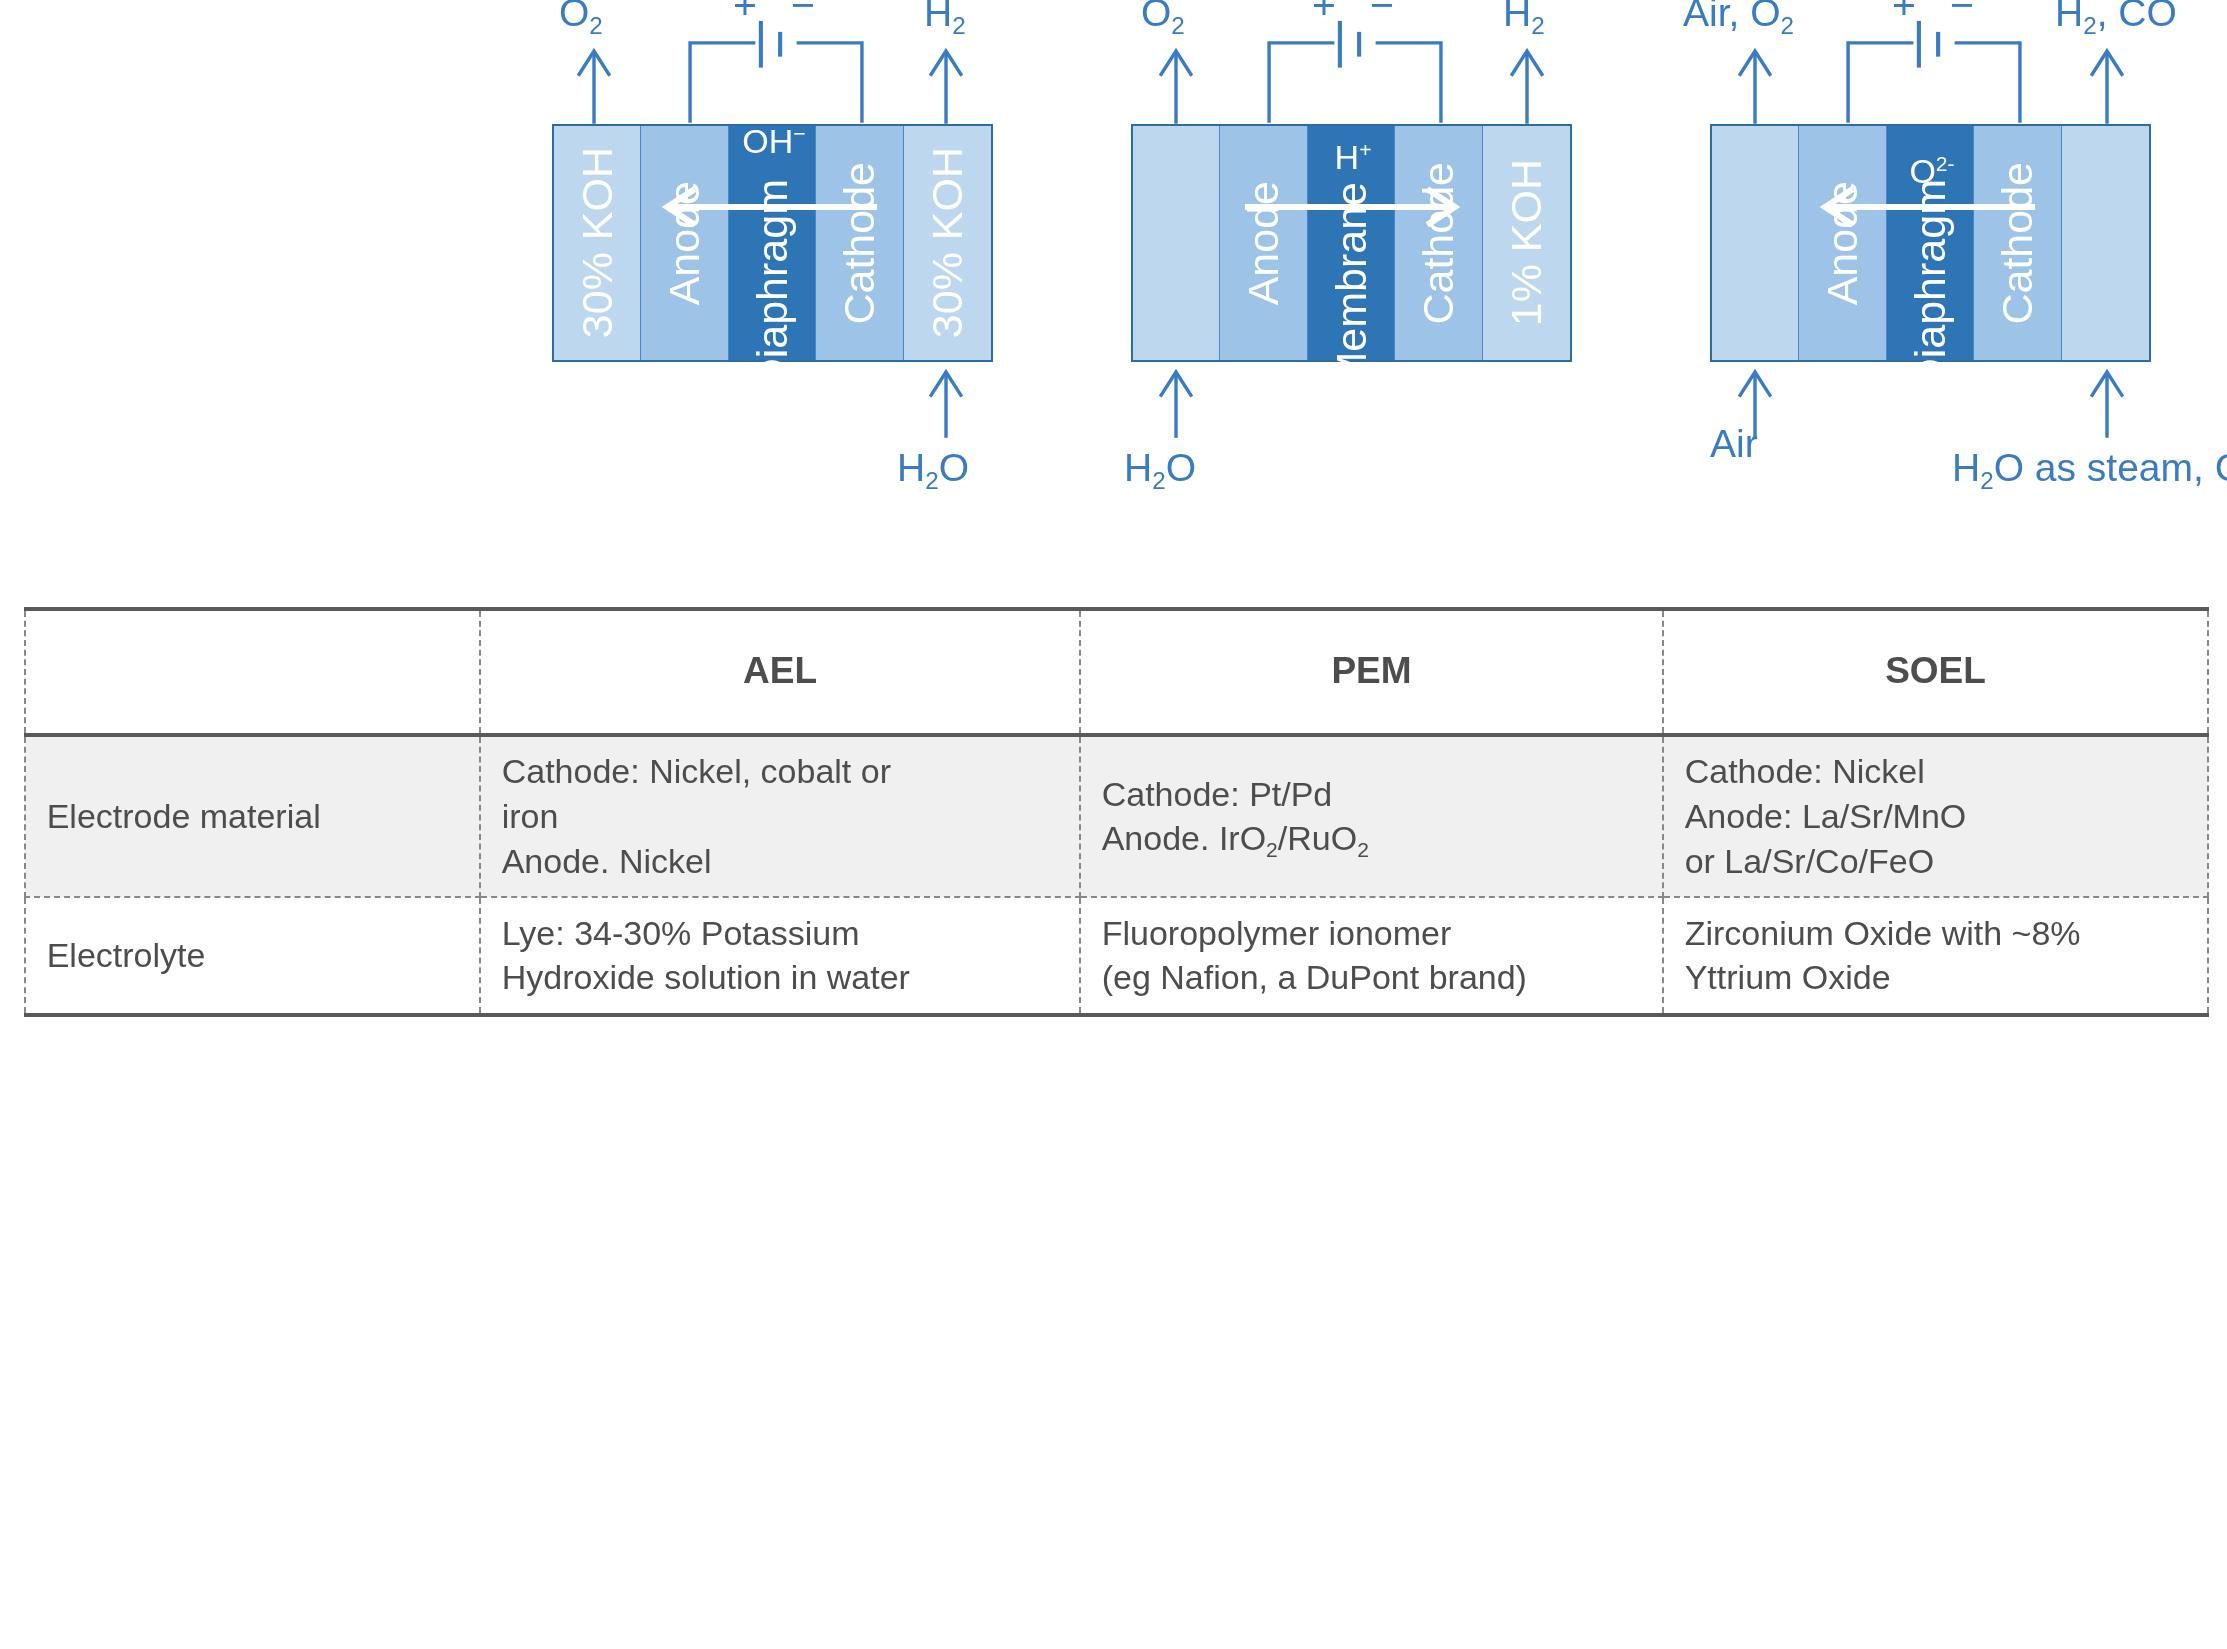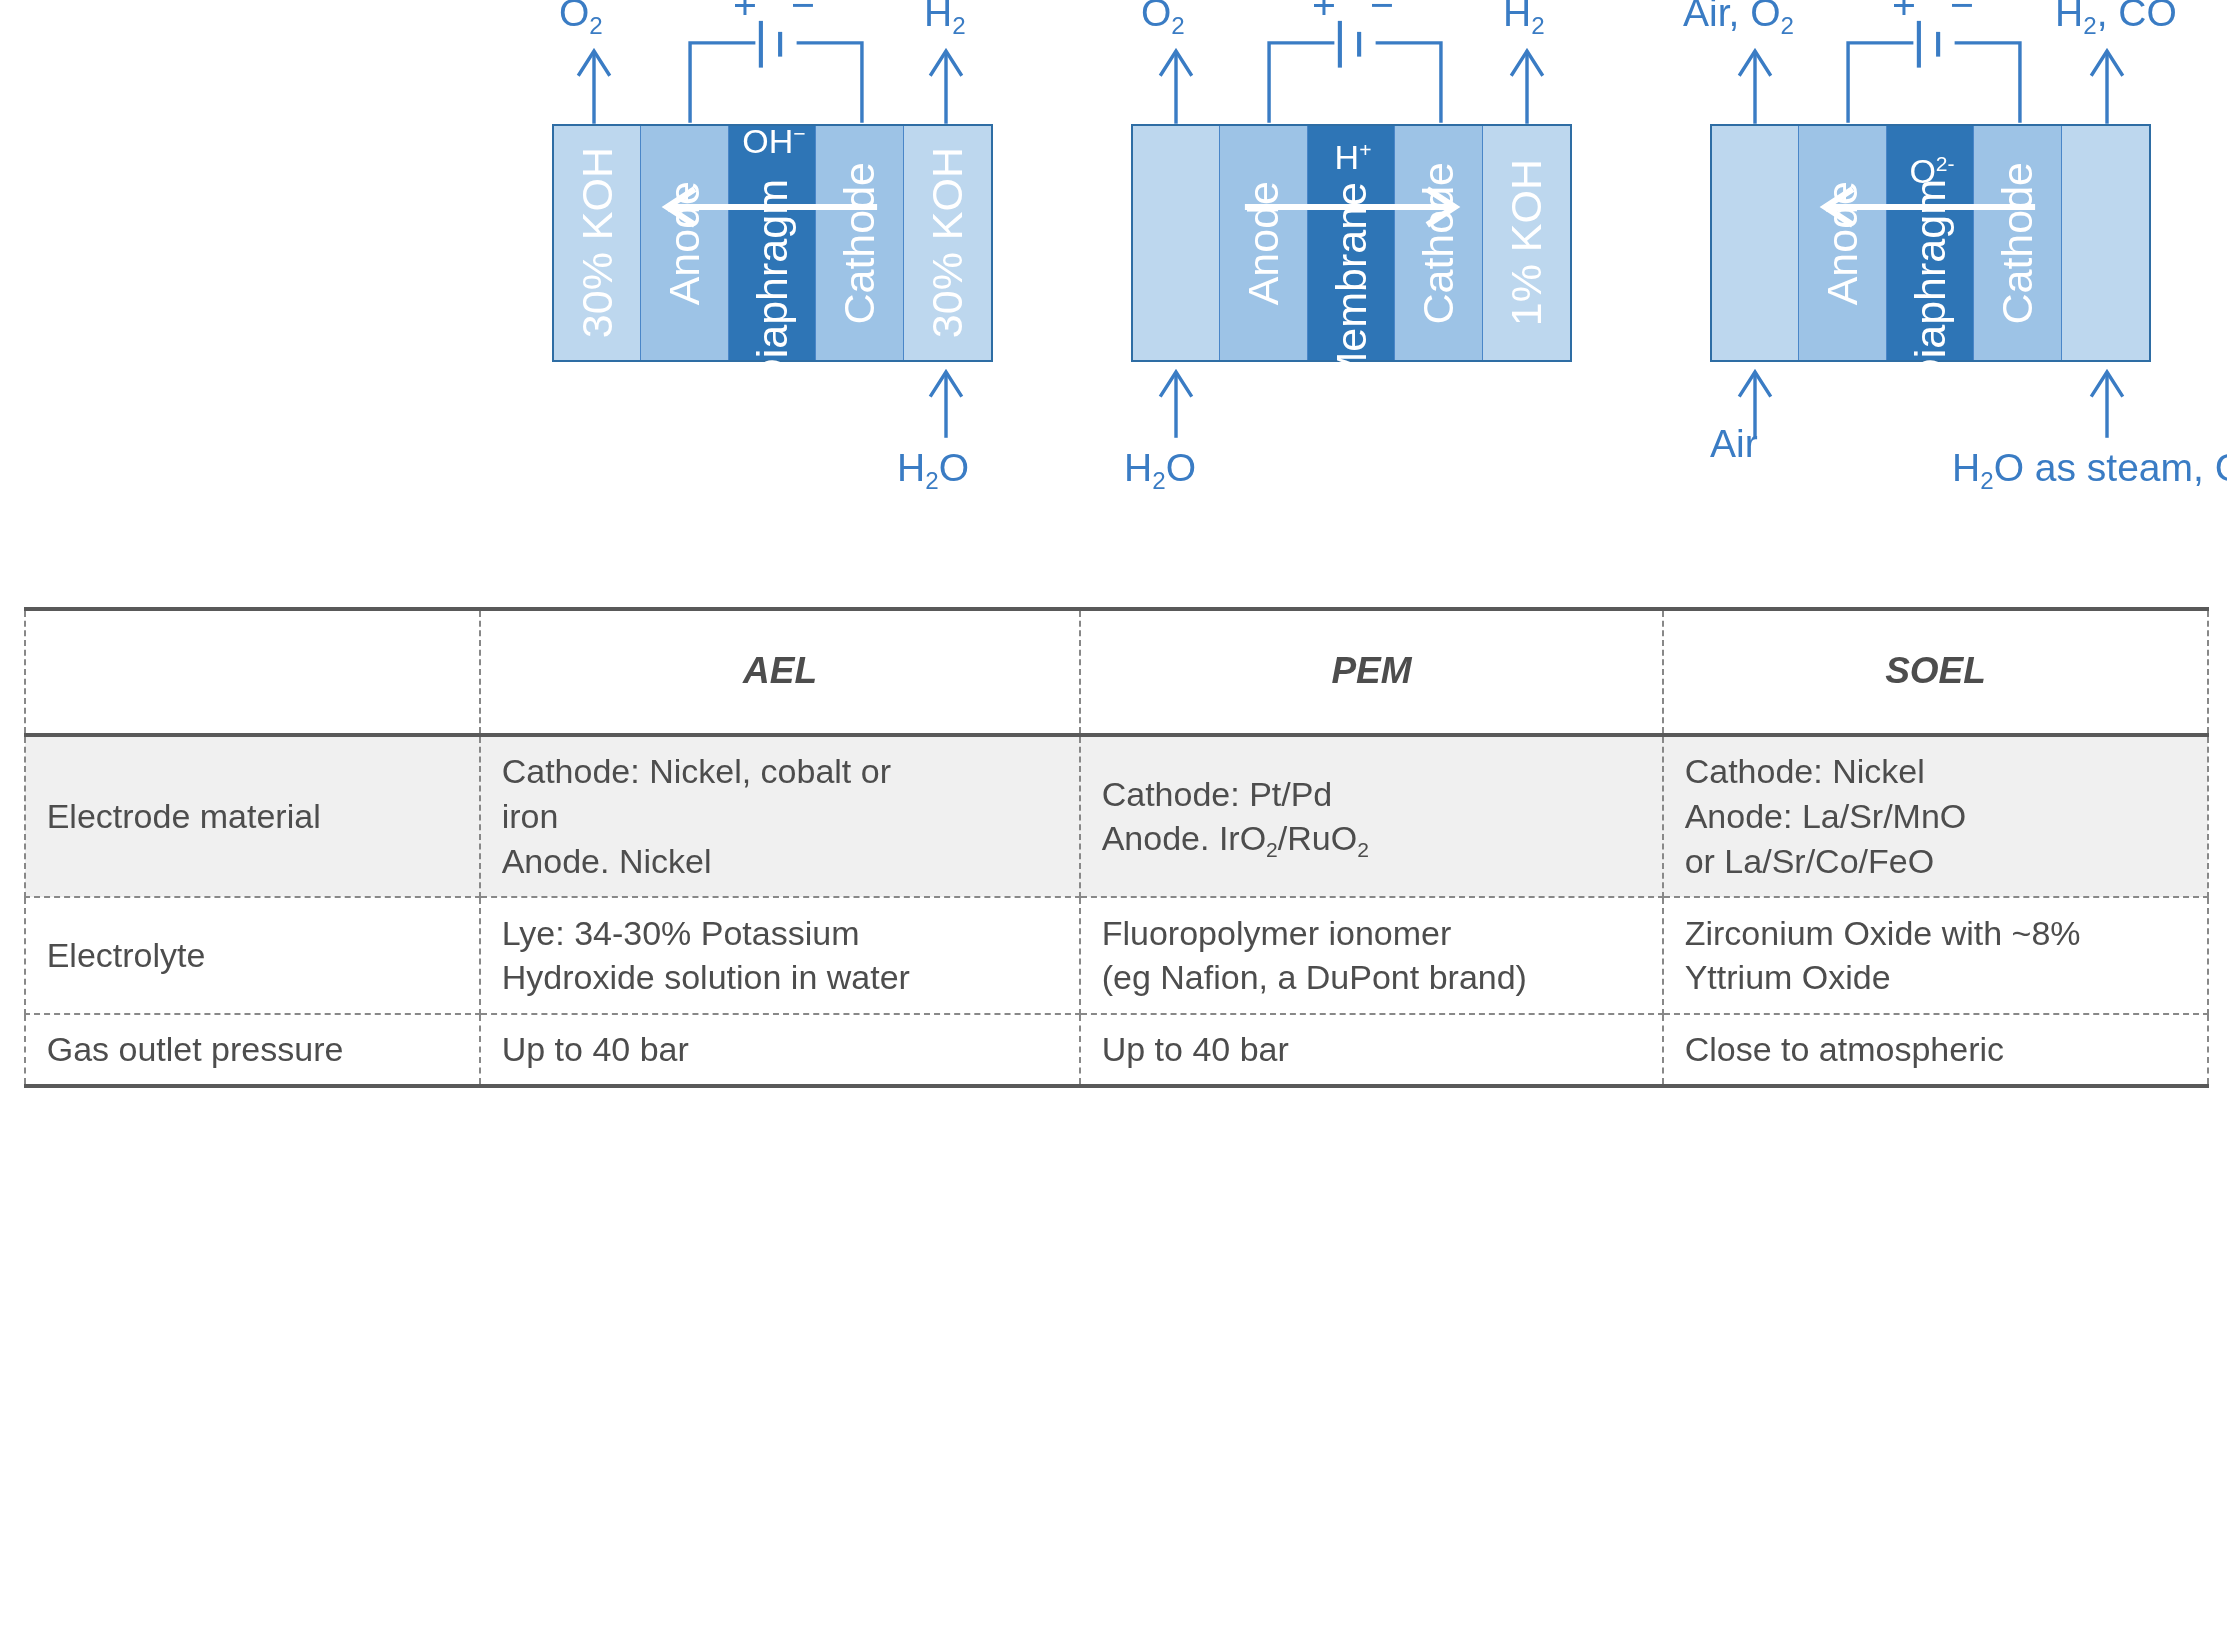--- a/index.html
+++ b/index.html
@@ -92,21 +92,20 @@
     line-height:1.32;
   }
   table.cmp thead th{
     text-align:center;
     font-weight:bold;
     font-size:37px;
     color:#4d4d4d;
     height:97px;
     border-top:4.8px solid #595959;
     border-bottom:4.8px solid #595959;
-    font-style:italic;
   }
   table.cmp thead th.blank{border-left:2.1px dashed #888888;}
   table.cmp tbody tr td{
     border-bottom:2.1px dashed #888888;
   }
   table.cmp tbody tr:last-child td{
     border-bottom:4.8px solid #595959;
   }
   table.cmp tbody tr.shaded td{background:#f0f0f0;}
   table.cmp td.rowlabel{text-align:left;}
@@ -303,30 +302,16 @@
           </td>
           <td class="val">
             <span class="cellline">Fluoropolymer ionomer</span>
             <span class="cellline">(eg Nafion, a DuPont brand)</span>
           </td>
           <td class="val">
             <span class="cellline">Zirconium Oxide with ~8%</span>
             <span class="cellline">Yttrium Oxide</span>
           </td>
         </tr>
-        <tr>
-          <td class="rowlabel">
-            <span class="cellline">Gas outlet pressure</span>
-          </td>
-          <td class="val">
-            <span class="cellline">Up to 40 bar</span>
-          </td>
-          <td class="val">
-            <span class="cellline">Up to 40 bar</span>
-          </td>
-          <td class="val">
-            <span class="cellline">Close to atmospheric</span>
-          </td>
-        </tr>
       </tbody>
   </table>
 </div>
 
 
 </body></html>

